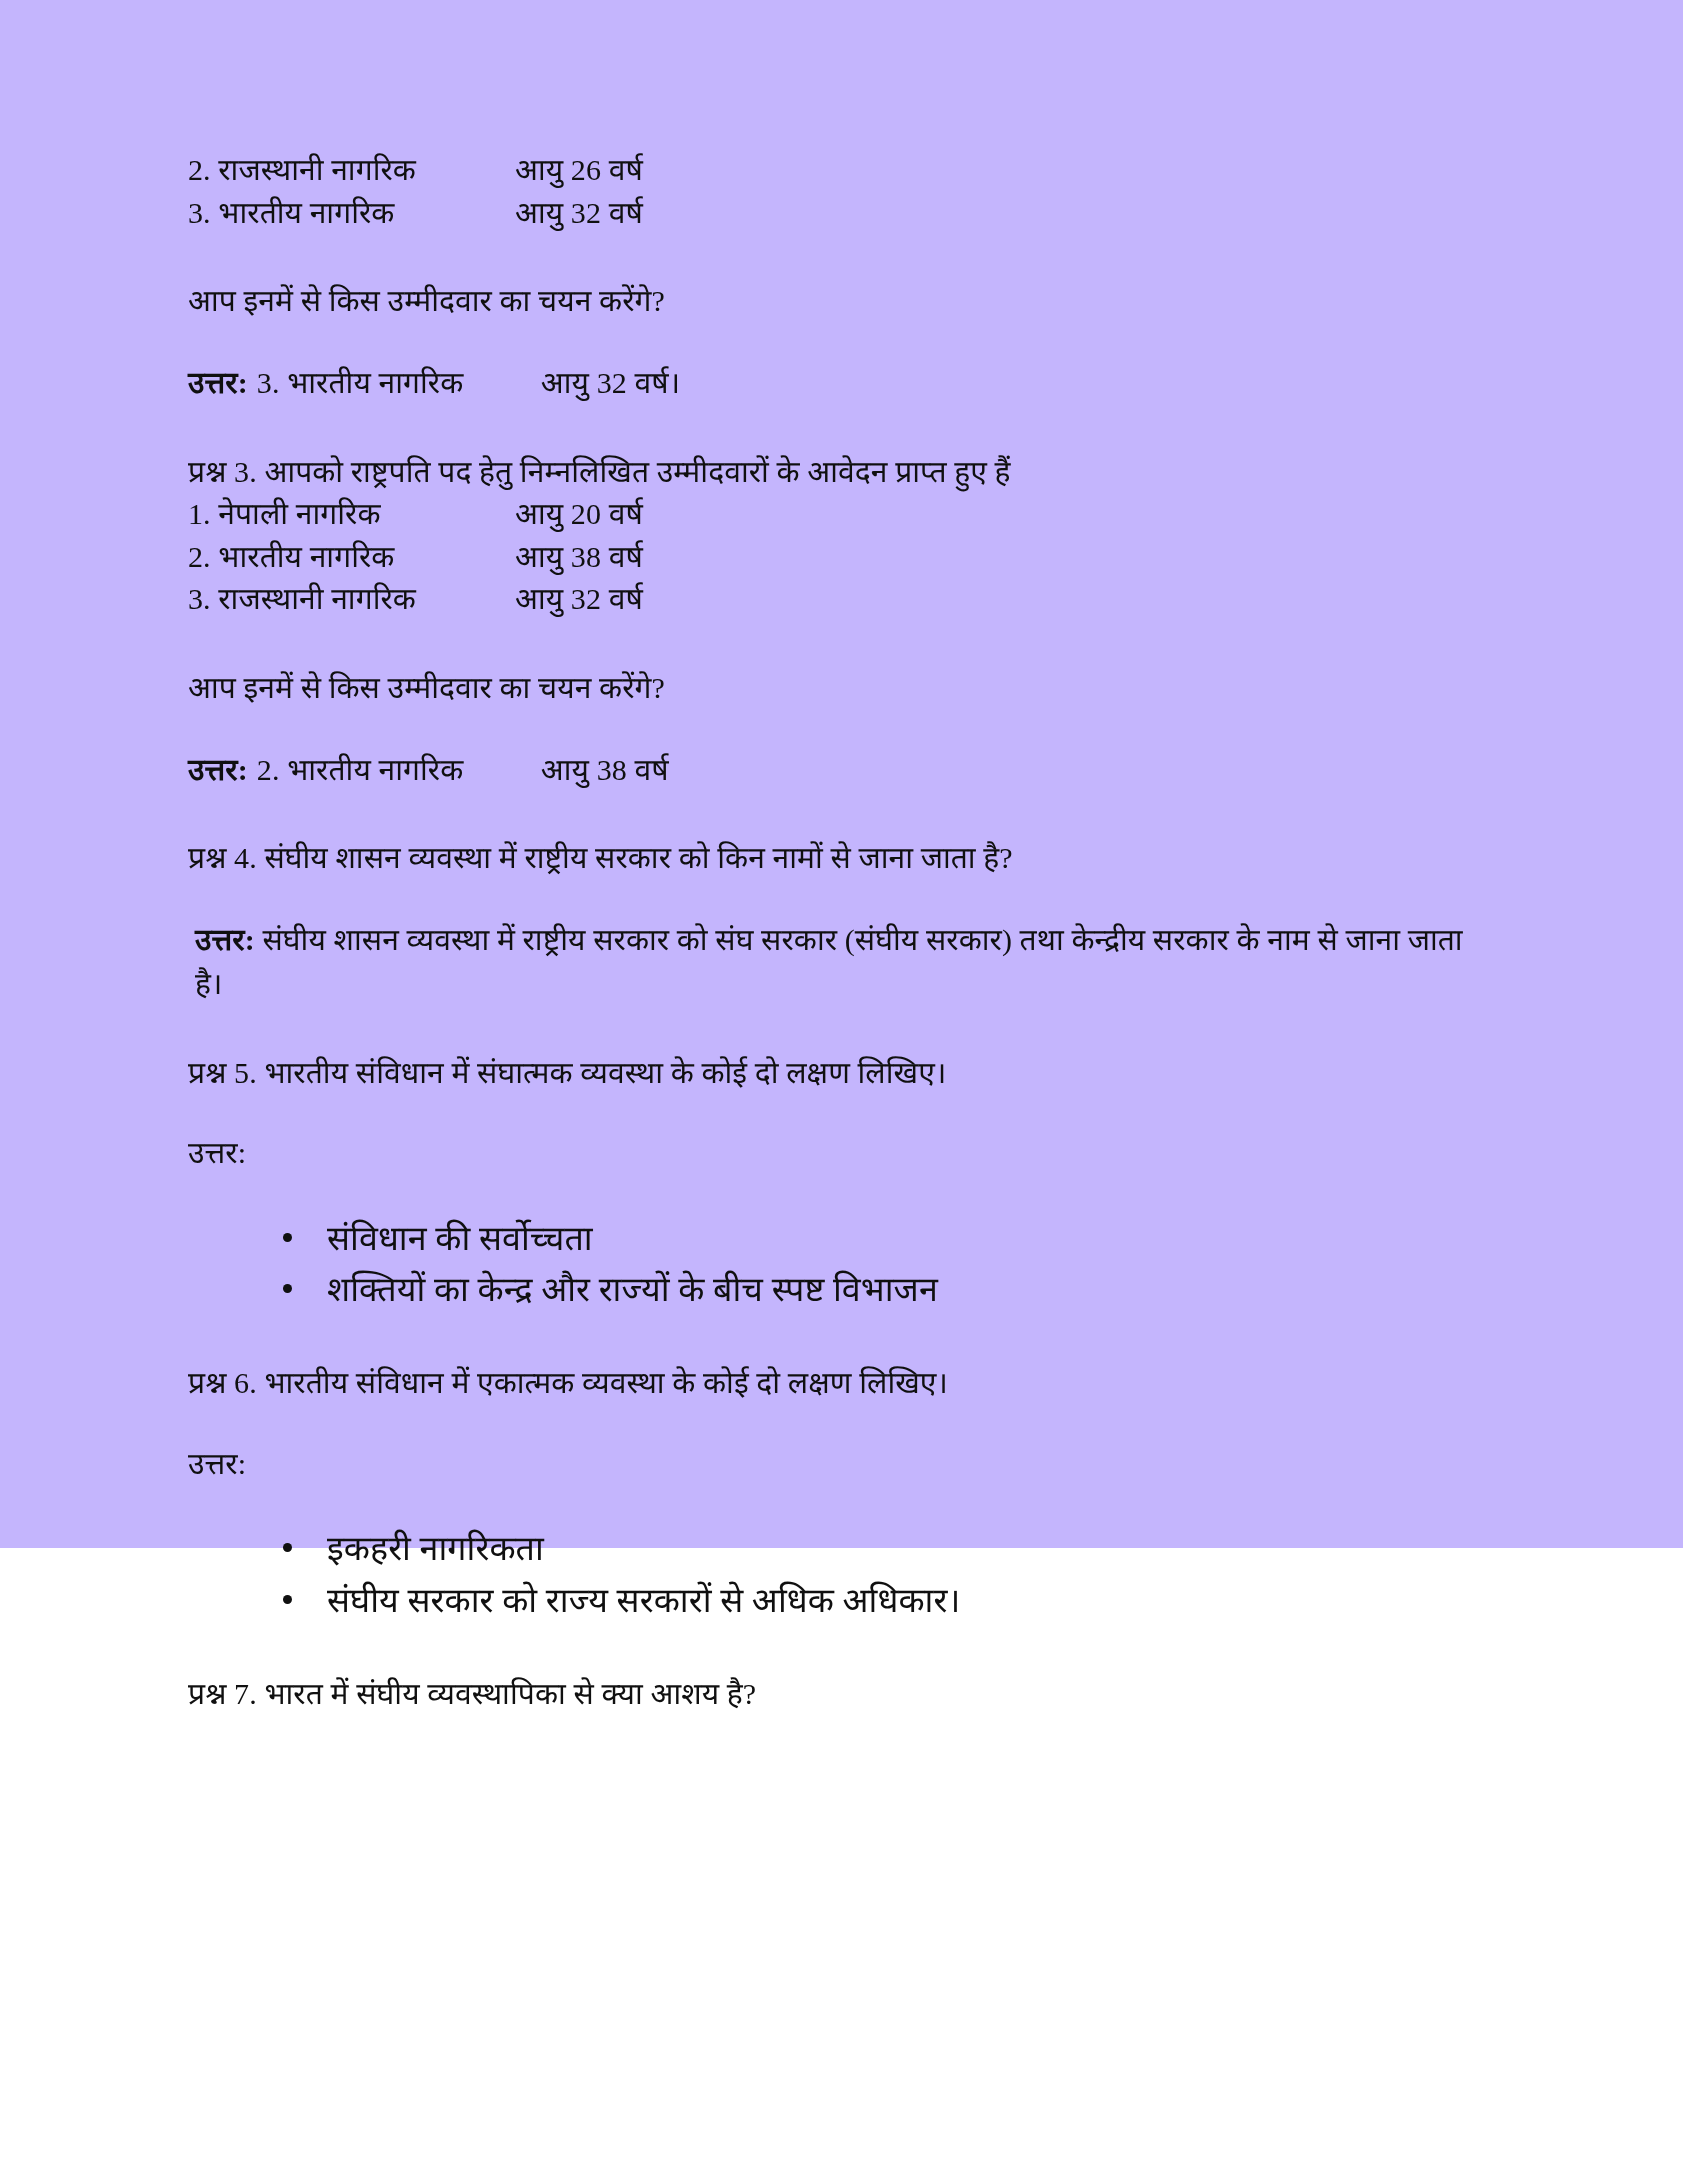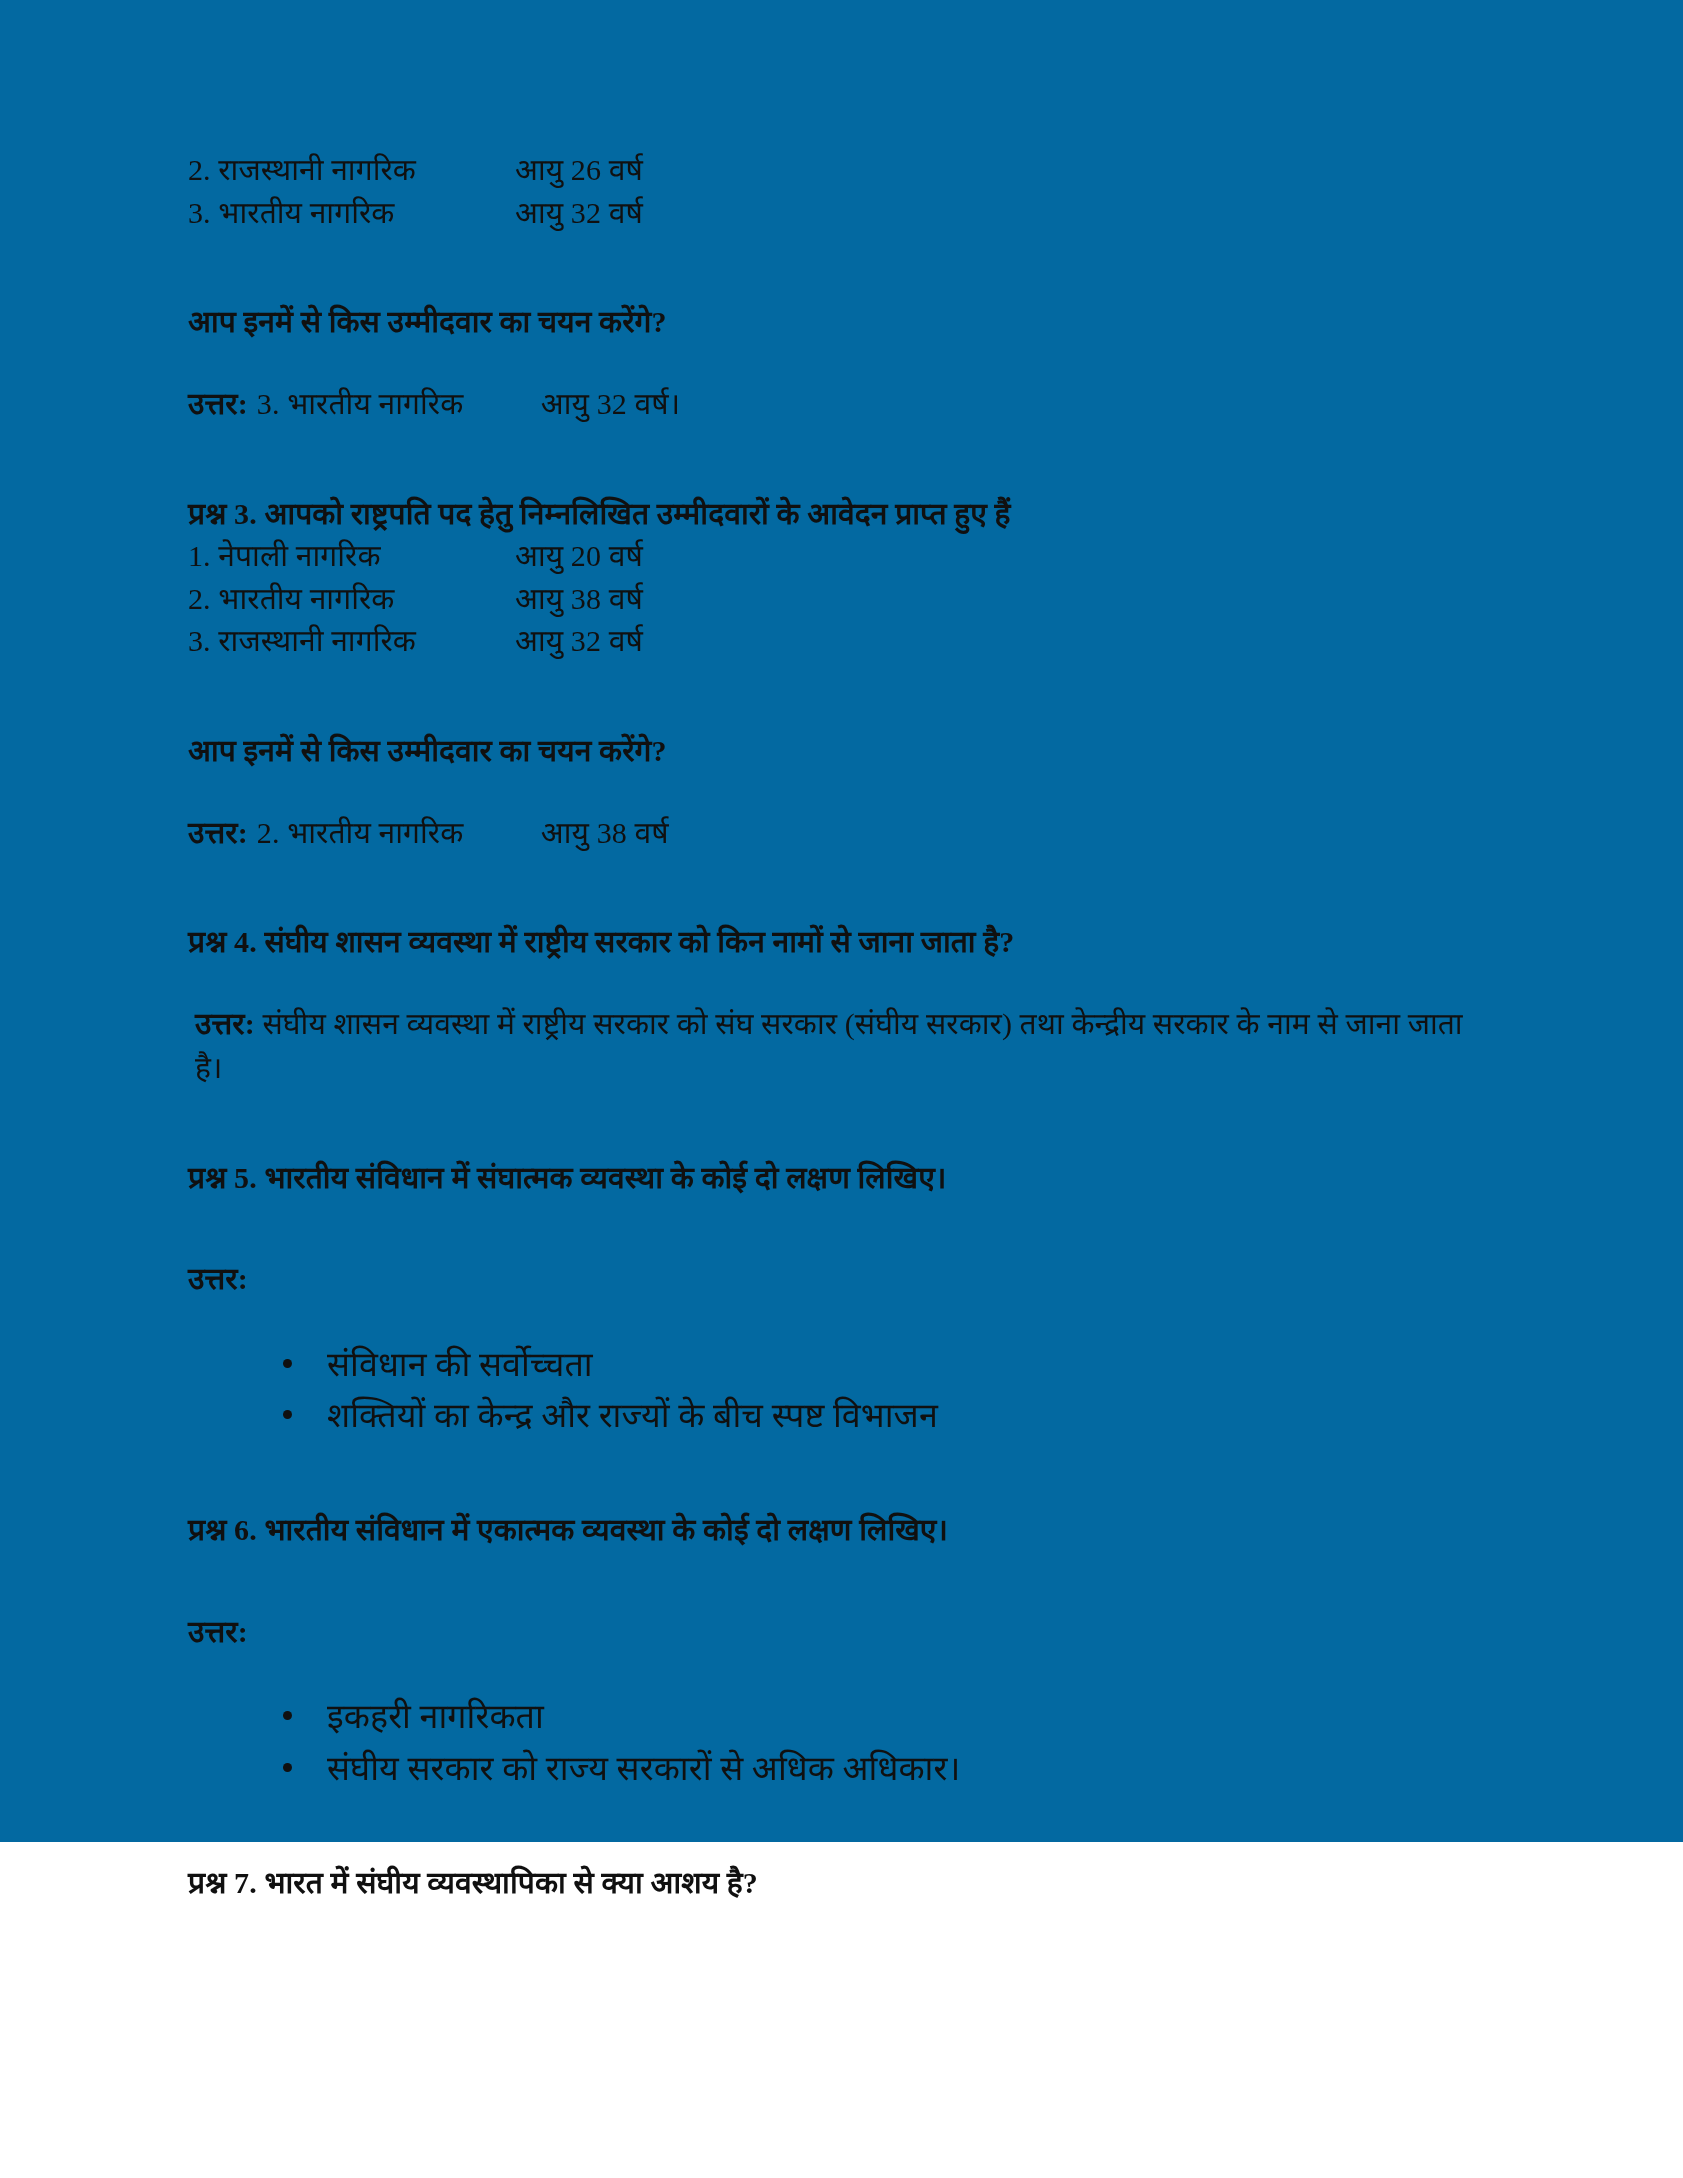--- a/index.html
+++ b/index.html
@@ -12,33 +12,32 @@
     width: 1683px;
     height: 2178px;
     font-family: "Liberation Serif", "DejaVu Serif", serif;
     color: #101010;
     -webkit-font-smoothing: antialiased;
   }
   .page {
     position: relative;
     box-sizing: border-box;
     width: 1683px;
-    height: 1842px;
+    height: 1548px;
     padding: 149px 198px 0 188px;
-    background: #0369a1;
+    background: #c4b5fd;
   }
   .doc {
     width: 1307px;
   }
   .qhead {
     font-size: 30px;
     line-height: 1.42;
-    font-weight: bold;
-    letter-spacing: 0.1px;
-    margin-top: 21px;
+    font-weight: normal;
+    letter-spacing: 0.1px;
   }
   .para {
     font-size: 30px;
     line-height: 1.46;
     letter-spacing: 0.1px;
     margin-left: 7px;
   }
   .para b, .ans-label {
     font-weight: bold;
   }

